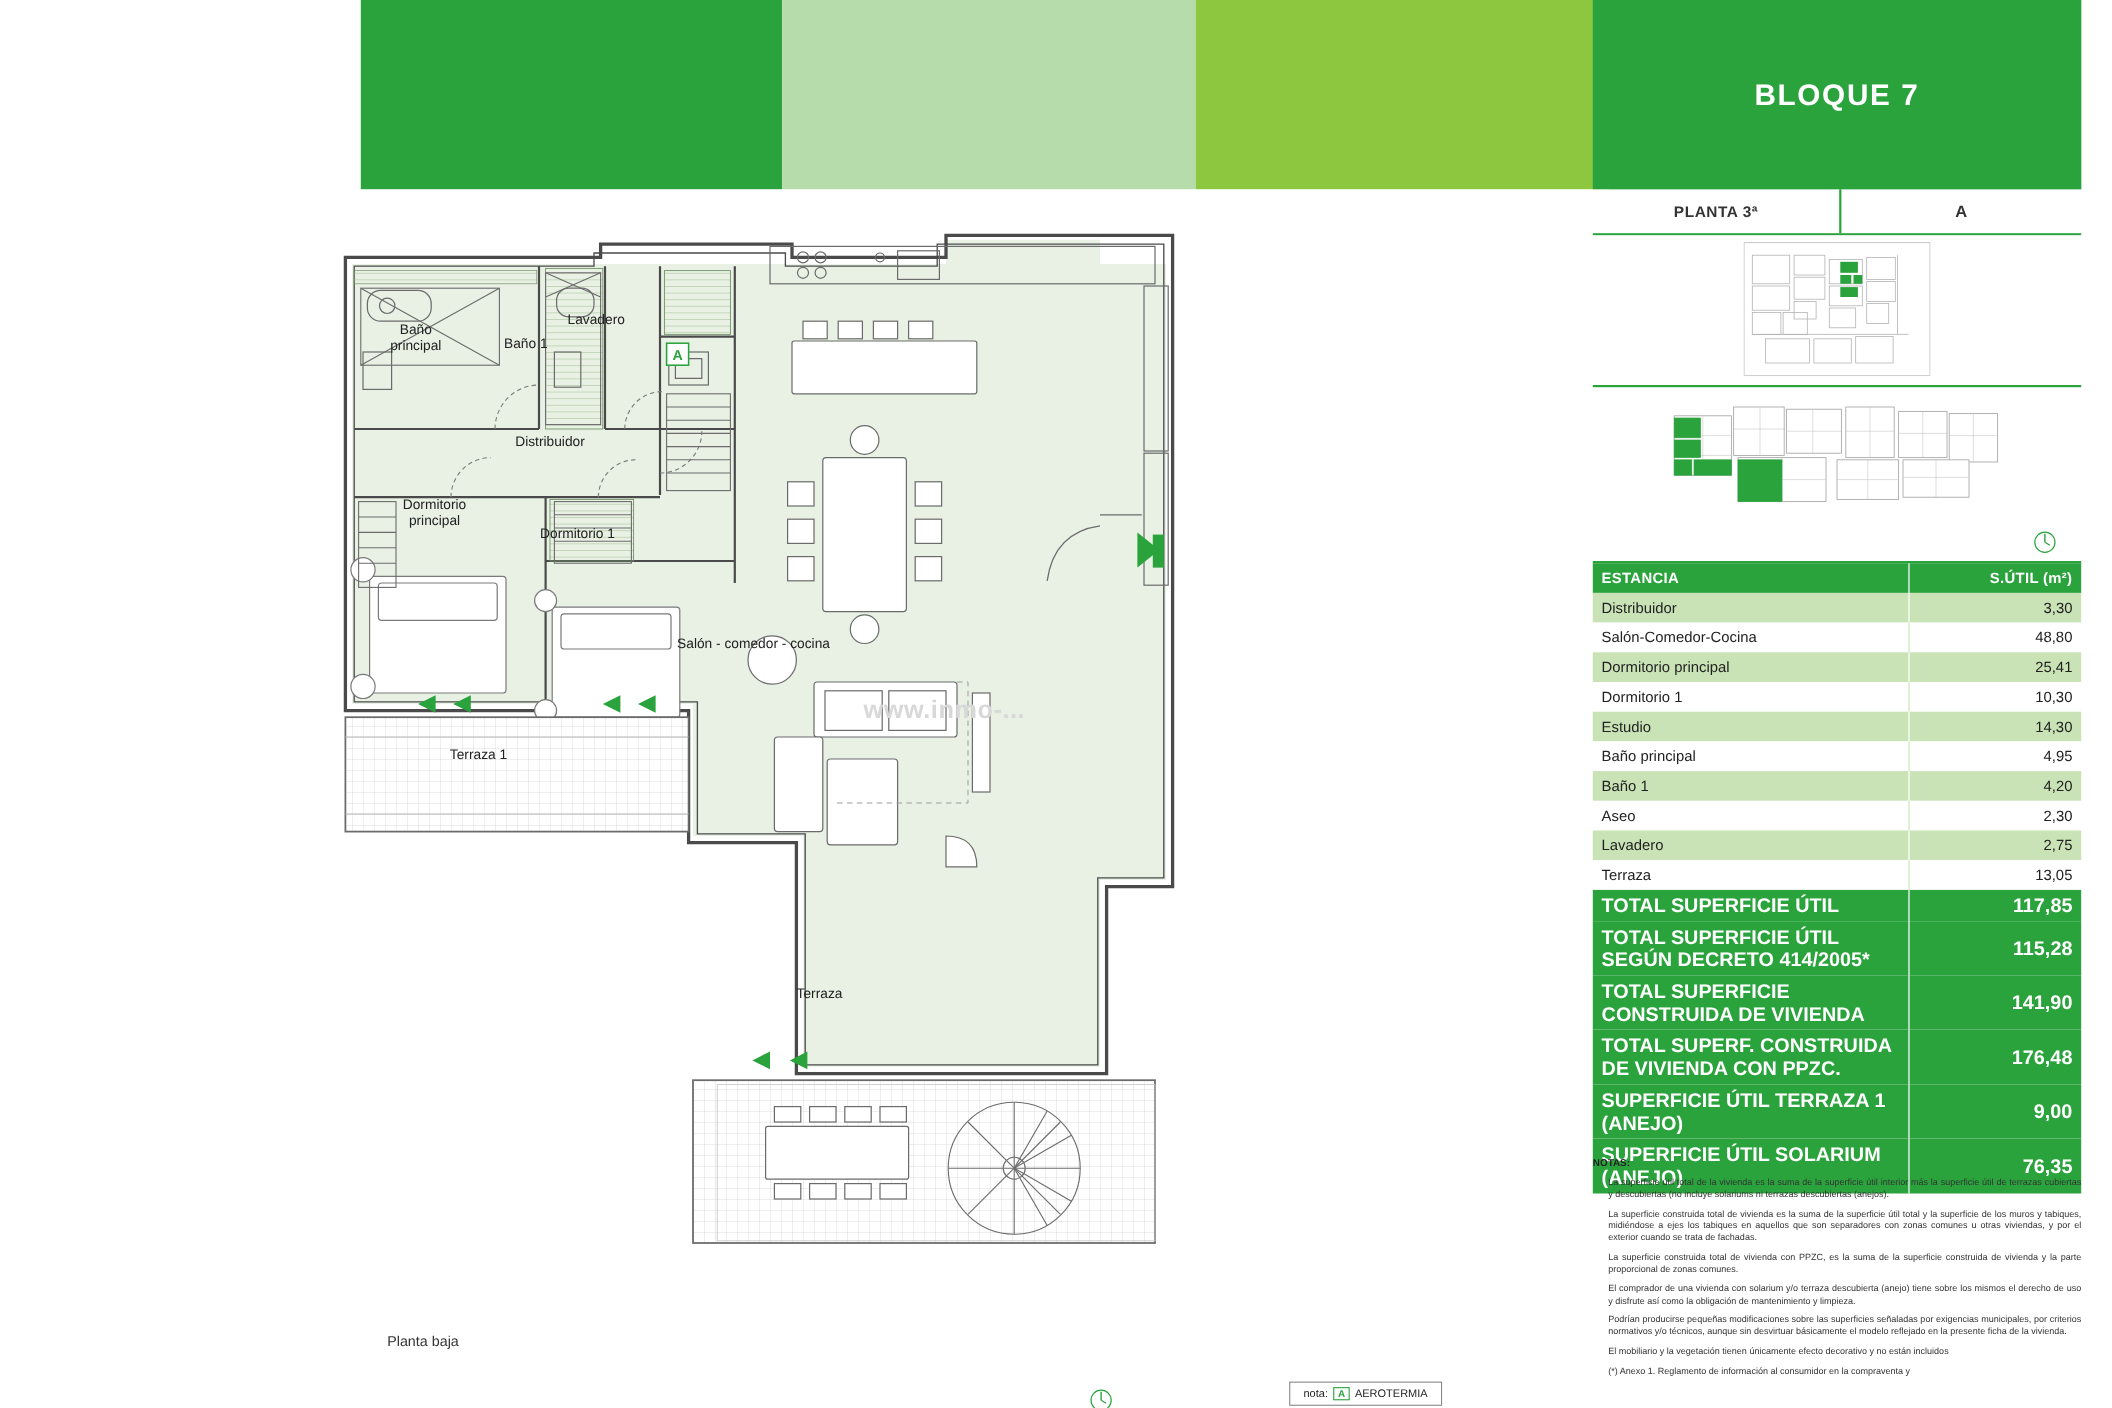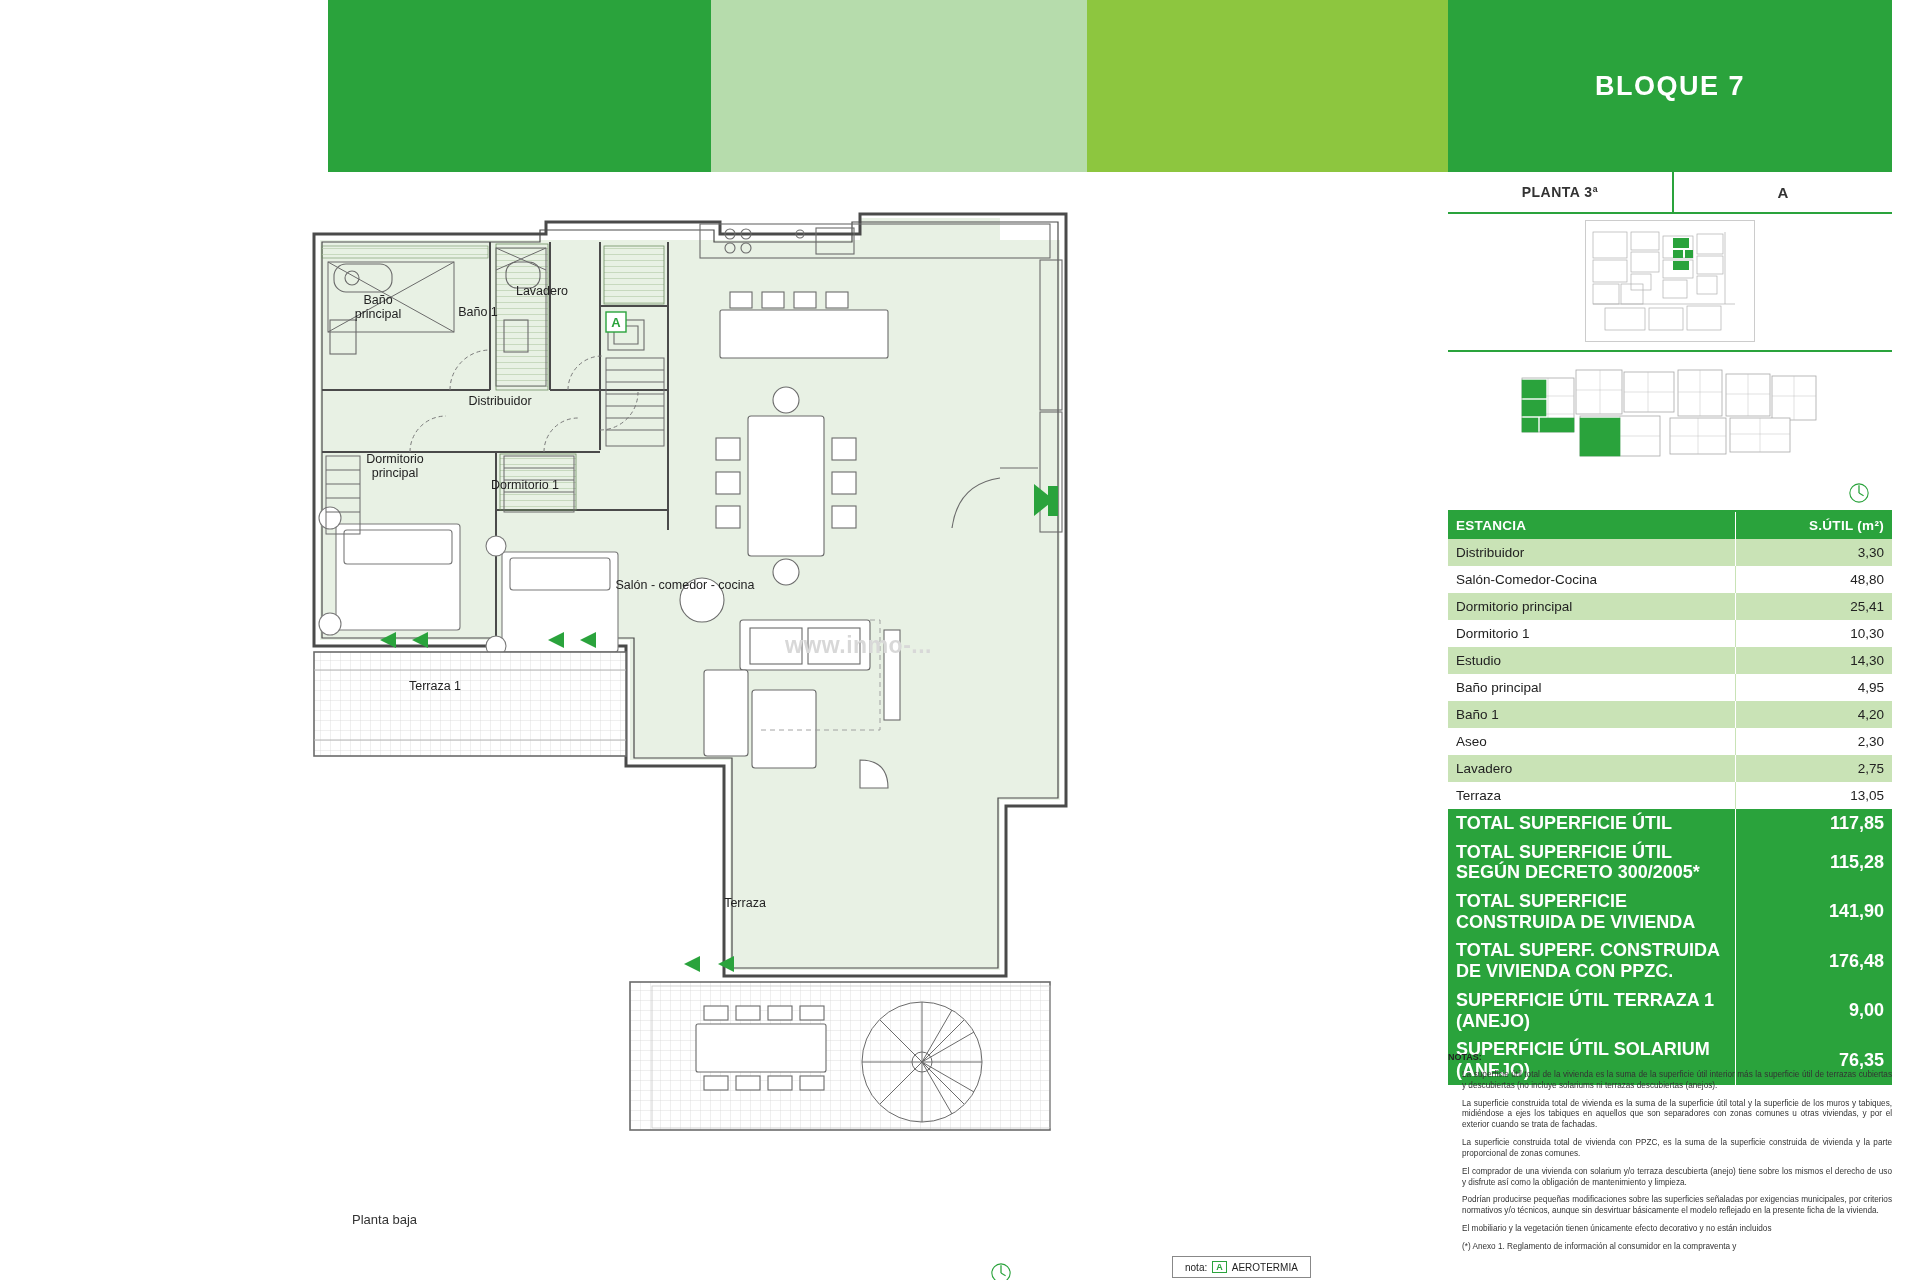--- a/index.html
+++ b/index.html
@@ -375,21 +375,21 @@
           </tr>
           <tr class="row-plain">
             <td class="col-name">Terraza</td>
             <td class="col-val">13,05</td>
           </tr>
           <tr class="total-row">
             <td class="col-name">TOTAL SUPERFICIE ÚTIL</td>
             <td class="col-val">117,85</td>
           </tr>
           <tr class="total-row two-line">
-            <td class="col-name">TOTAL SUPERFICIE ÚTIL SEGÚN DECRETO 300/2005*</td>
+            <td class="col-name">TOTAL SUPERFICIE ÚTIL SEGÚN DECRETO 414/2005*</td>
             <td class="col-val">115,28</td>
           </tr>
           <tr class="total-row two-line">
             <td class="col-name">TOTAL SUPERFICIE CONSTRUIDA DE VIVIENDA</td>
             <td class="col-val">141,90</td>
           </tr>
           <tr class="total-row two-line">
             <td class="col-name">TOTAL SUPERF. CONSTRUIDA DE VIVIENDA CON PPZC.</td>
             <td class="col-val">176,48</td>
           </tr>

